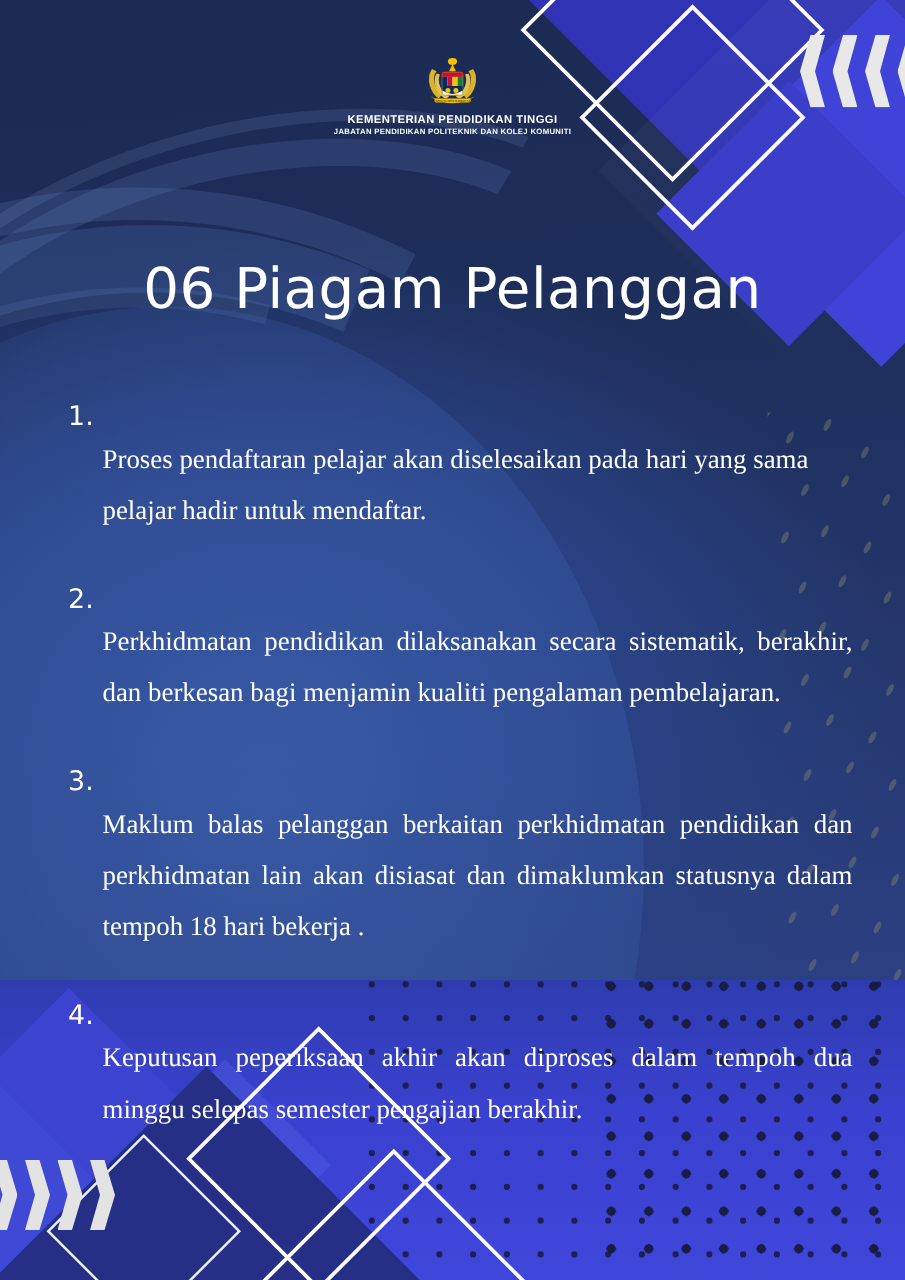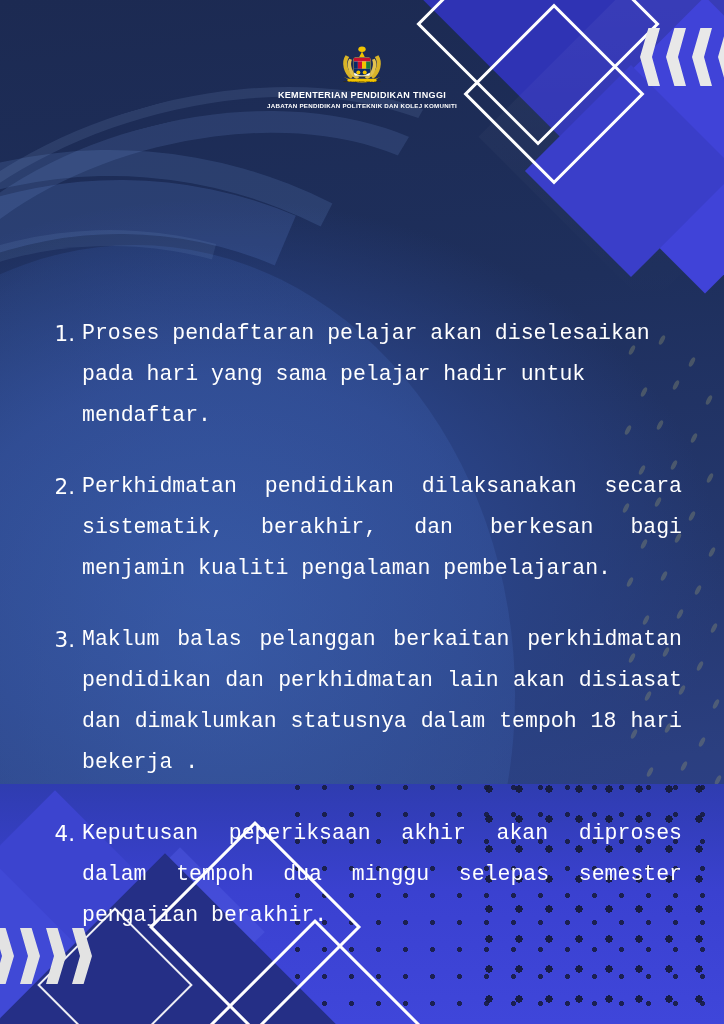--- a/index.html
+++ b/index.html
@@ -92,21 +92,21 @@
   .title{position:absolute;top:204px;left:0;width:100%;text-align:center;z-index:40;
          color:#fff;font-size:45px;font-weight:500;letter-spacing:.4px;
          font-family:"DejaVu Sans", sans-serif;}
 
   
   .list{position:absolute;top:313px;left:52px;width:630px;z-index:40;}
   .li{display:flex;align-items:flex-start;margin-bottom:30px;}
   .num{color:#fff;font-size:21.5px;line-height:41px;width:30px;flex:0 0 30px;
        text-align:right;padding-right:7px;font-family:"DejaVu Sans",sans-serif;}
   .txt{color:#fff;font-size:21.5px;line-height:41px;flex:1;text-align:justify;
-       font-family:Liberation Mono, monospace;font-weight:400;}
+       font-family:Liberation Serif, serif;font-weight:400;margin-top:34px;}
   .txt.nojust{text-align:left;}
 </style>
 </head>
 <body>
 
 <div class="poster">
 
   <div class="layer">
 
     <div class="arcfill"></div>
@@ -225,20 +225,21 @@
         <rect x="14" y="36" width="32" height="3.4" rx="1.6" fill="#f2c400"></rect>
         <text x="30" y="39" font-size="2.6" text-anchor="middle" fill="#3a2a00" font-family="Liberation Sans, sans-serif">BERSEKUTU BERTAMBAH MUTU</text>
       </svg>
       <div class="kpt-l1">KEMENTERIAN PENDIDIKAN TINGGI</div>
       <div class="kpt-l2">JABATAN PENDIDIKAN POLITEKNIK DAN KOLEJ KOMUNITI</div>
     </div>
 
 
   </div>
 
+  <div class="title">06 Piagam Pelanggan</div>
 
   <div class="list">
 
     <div class="li">
       <div class="num">1.</div>
       <div class="txt nojust">Proses pendaftaran pelajar akan diselesaikan pada hari yang sama pelajar hadir untuk mendaftar.</div>
     </div>
 
     <div class="li">
       <div class="num">2.</div>

